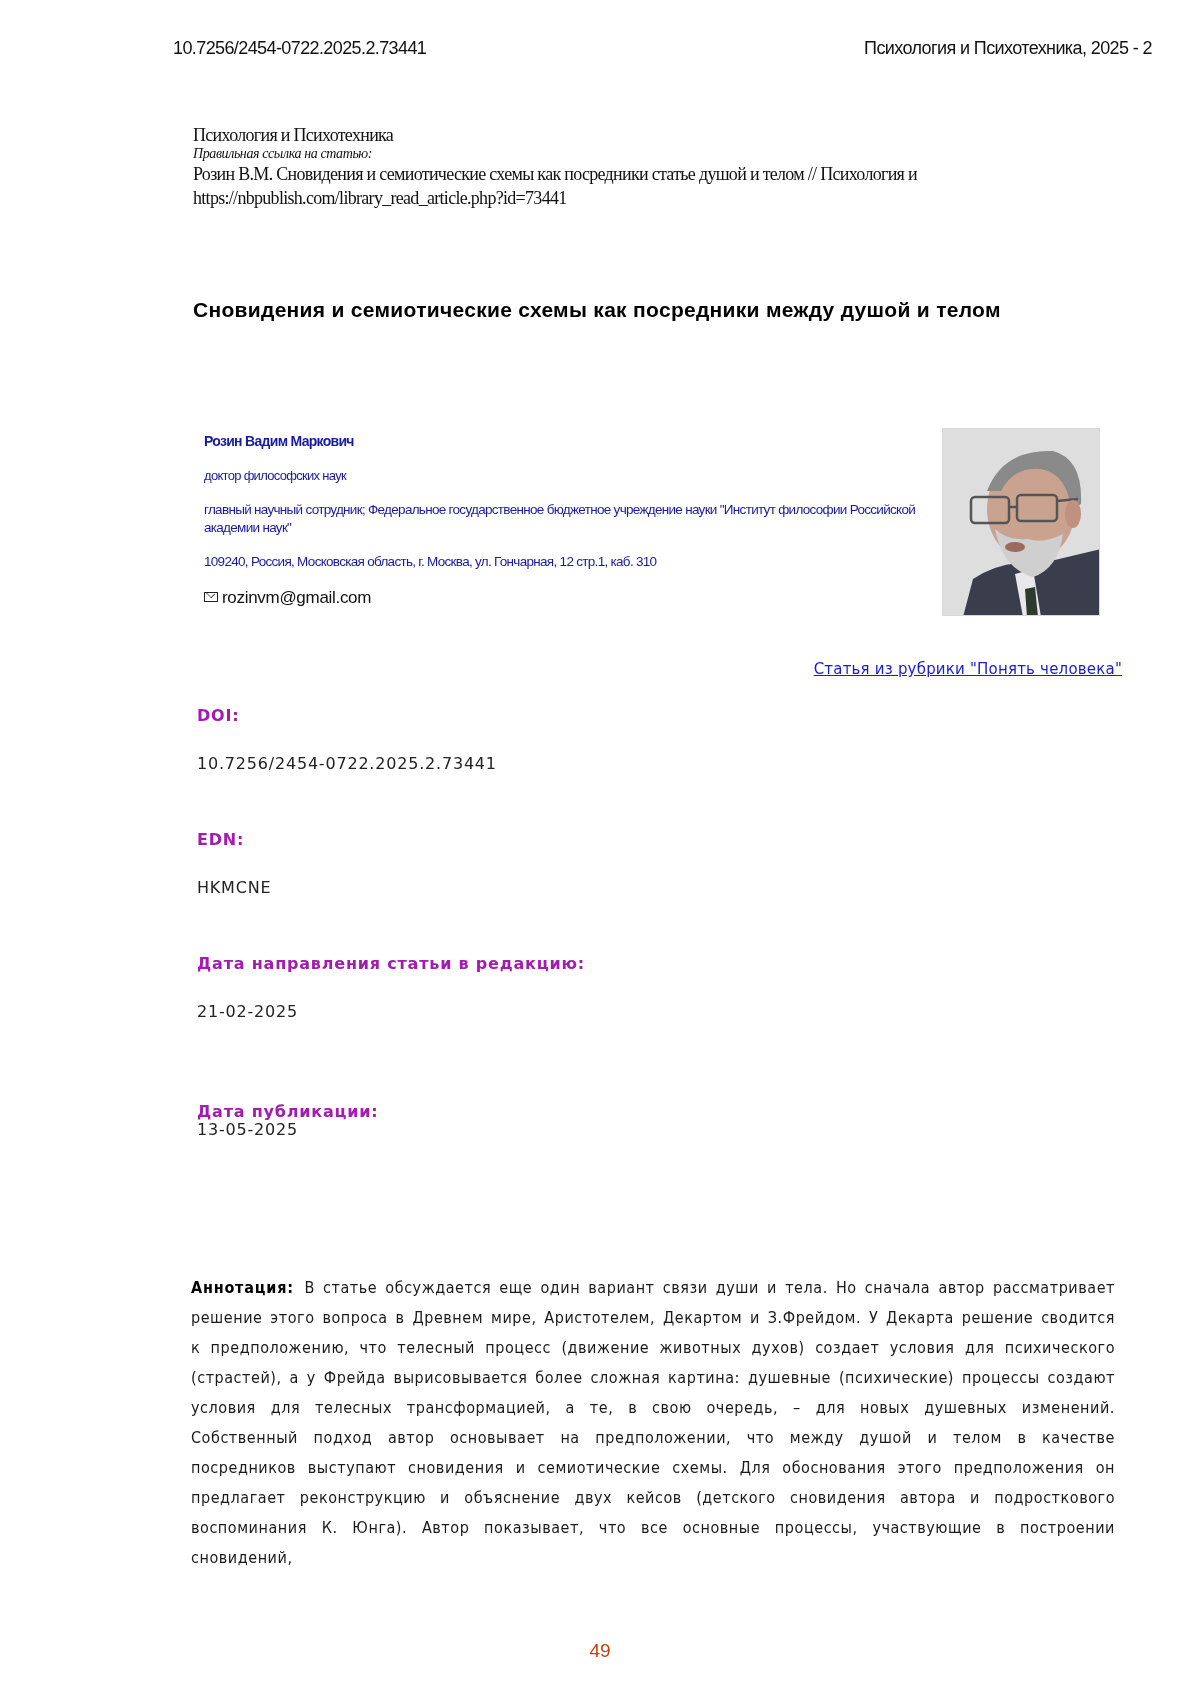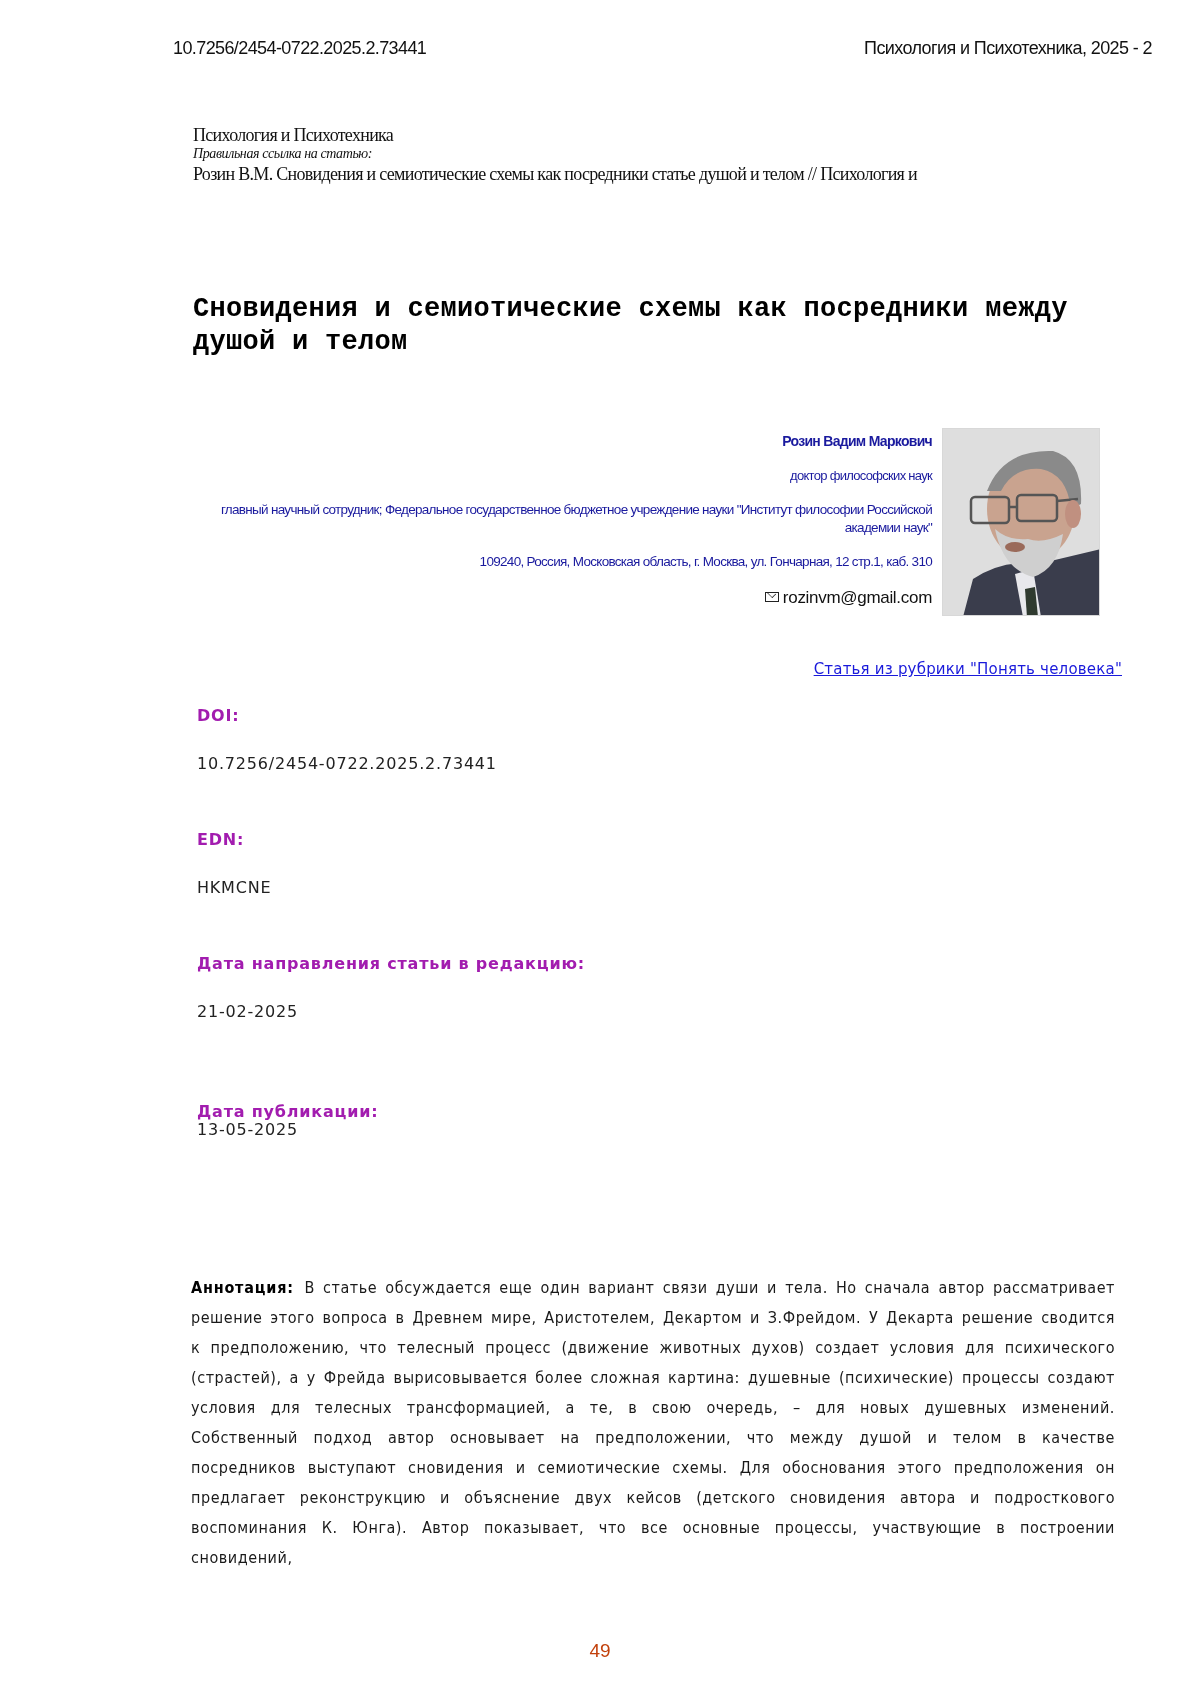--- a/index.html
+++ b/index.html
@@ -8,23 +8,23 @@
   .running-head { position: absolute; top: 38px; font-family: "Liberation Sans", sans-serif; font-size: 18px; letter-spacing: -0.6px; color: #111; }
   .running-head.left { left: 173px; }
   .running-head.right { right: 48px; text-align: center; }
 
   .citation-block { position: absolute; left: 193px; top: 124px; width: 880px; font-family: "Liberation Serif", serif; color: #111; }
   .journal-name { font-size: 18px; letter-spacing: -0.7px; line-height: 22px; }
   .cite-label { font-size: 14px; font-style: italic; letter-spacing: -0.4px; line-height: 16px; }
   .cite-text { font-size: 18px; letter-spacing: -0.7px; line-height: 24px; }
 
   .article-title { position: absolute; left: 193px; top: 293px; width: 900px; margin: 0;
-    font-family: Liberation Mono, monospace; font-weight: bold; font-size: 27px; line-height: 33px; letter-spacing: 0.3px; color: #000; }
+    font-family: Liberation Sans, sans-serif; font-weight: bold; font-size: 21px; line-height: 33px; letter-spacing: 0.3px; color: #000; }
 
-  .author-block { position: absolute; right: 268px; top: 432px; width: 720px; text-align: right;
+  .author-block { position: absolute; right: 276px; top: 432px; width: 720px; 
     font-family: "Liberation Sans", sans-serif; color: #1a1a9e; letter-spacing: -0.7px; }
   .author-name { font-weight: bold; font-size: 14px; line-height: 18px; margin-bottom: 17px; }
   .author-degree { font-size: 13px; line-height: 18px; margin-bottom: 16px; }
   .author-position { font-size: 13.5px; line-height: 18px; margin-bottom: 16px; }
   .author-address { font-size: 13.5px; line-height: 18px; margin-bottom: 16px; }
   .author-email { font-size: 17px; line-height: 22px; color: #111; letter-spacing: -0.3px; }
   .mail-icon { display: inline-block; width: 14px; height: 10px; border: 1.2px solid #222; position: relative; vertical-align: 1px; margin-right: 4px; box-sizing: border-box; }
   .mail-icon:before { content: ""; position: absolute; left: 1px; top: -4px; width: 8px; height: 8px; border-right: 1.2px solid #222; border-bottom: 1.2px solid #222; transform: rotate(45deg) scale(0.85,0.6); transform-origin: center; }
 
   .author-photo { position: absolute; left: 942px; top: 428px; width: 158px; height: 188px; border: 1px solid #d8d8d8; box-sizing: border-box; overflow: hidden; background: #dcdcdc; }
@@ -45,20 +45,21 @@
 </head>
 <body>
 
 <div class="running-head left">10.7256/2454-0722.2025.2.73441</div>
 <div class="running-head right">Психология и Психотехника, 2025 - 2</div>
 
 <div class="citation-block">
   <div class="journal-name">Психология и Психотехника</div>
   <div class="cite-label">Правильная ссылка на статью:</div>
   <div class="cite-text">Розин В.М. Сновидения и семиотические схемы как посредники статье душой и телом // Психология и</div>
+  <div class="cite-text">https://nbpublish.com/library_read_article.php?id=73441</div>
 </div>
 
 <h1 class="article-title">Сновидения и семиотические схемы как посредники между душой и телом</h1>
 
 <div class="author-block">
   <div class="author-name">Розин Вадим Маркович</div>
   <div class="author-degree">доктор философских наук</div>
   <div class="author-position">главный научный сотрудник; Федеральное государственное бюджетное учреждение науки "Институт философии Российской академии наук"</div>
   <div class="author-address">109240, Россия, Московская область, г. Москва, ул. Гончарная, 12 стр.1, каб. 310</div>
   <div class="author-email">

